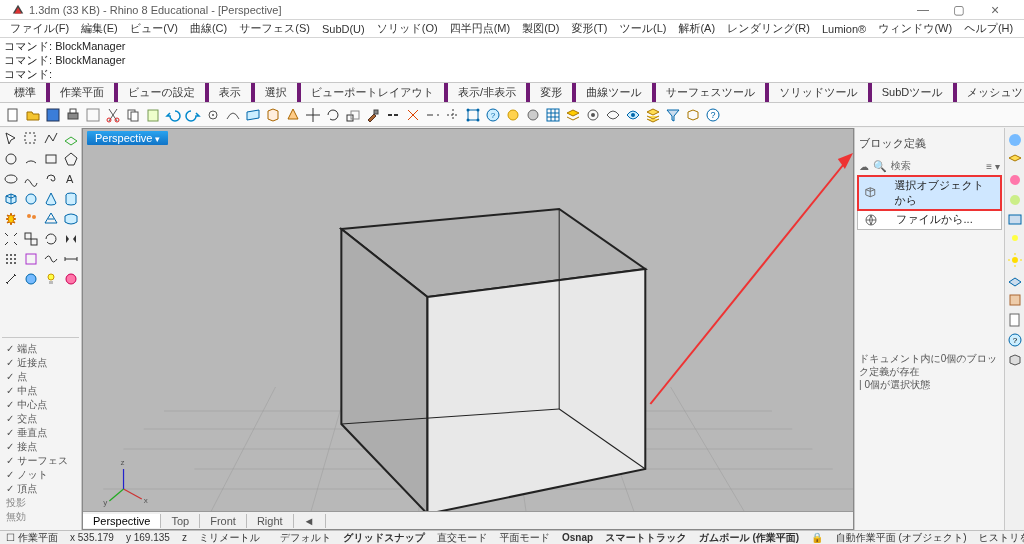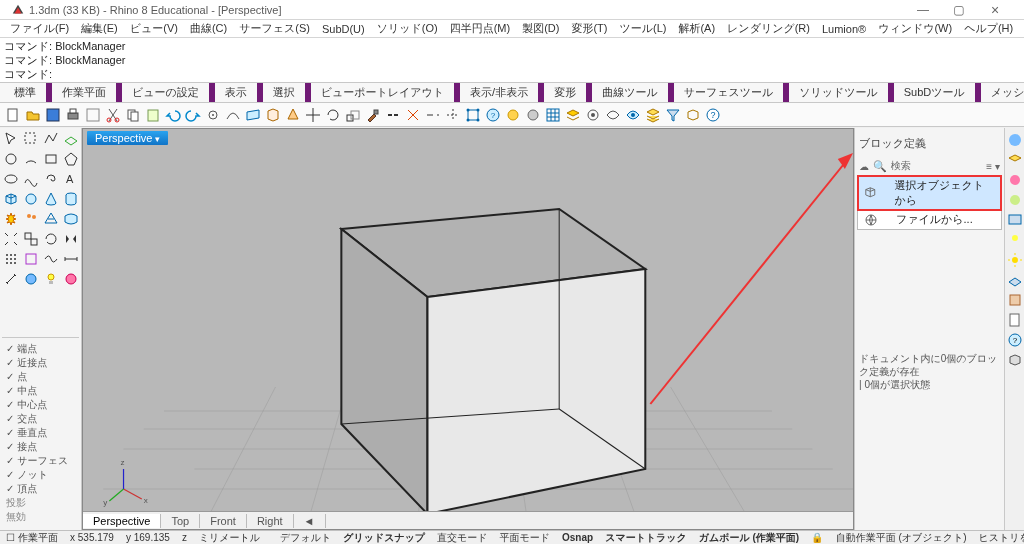--- a/index.html
+++ b/index.html
@@ -12,21 +12,21 @@
 .win-ctrl{width:36px;text-align:center;font-size:12px;color:#666}
 .win-ctrl.close{font-size:14px}
 
 .menu-bar{height:18px;background:#fff;display:flex;align-items:center;padding:0 4px;gap:0;border-bottom:1px solid #d5d5d5}
 .menu-bar span{padding:0 6px;font-size:11px;color:#333;white-space:nowrap}
 
 .cmd-area{background:#fff;border-bottom:1px solid #c8c8c8;font-size:11px;line-height:14px;padding:1px 4px}
 .cmd-row{white-space:nowrap}
 
 .tab-strip{height:20px;background:#f7f7f7;display:flex;align-items:center;padding-left:4px;border-bottom:1px solid #c8c8c8;gap:0}
-.tab-strip span{padding:2px 10px;font-size:11px;color:#333;white-space:nowrap;border-right:6px solid #701a75}
+.tab-strip span{padding:2px 10px;font-size:11px;color:#333;white-space:nowrap;border-right:4px solid #701a75}
 
 .tool-row{height:24px;background:#fafafa;display:flex;align-items:center;padding:0 4px;gap:2px;border-bottom:1px solid #c8c8c8}
 .tb{width:18px;height:18px;display:flex;align-items:center;justify-content:center}
 .tb svg{width:16px;height:16px}
 
 .middle{position:absolute;left:0;top:128px;right:0;bottom:14px;display:flex}
 
 .left-tools{width:82px;background:#f4f4f4;border-right:1px solid #c8c8c8;padding:2px;display:flex;flex-direction:column;gap:2px}
 .tool-grid{display:grid;grid-template-columns:repeat(4,18px);gap:2px}
 .tool-grid .tb{border:1px solid transparent}

